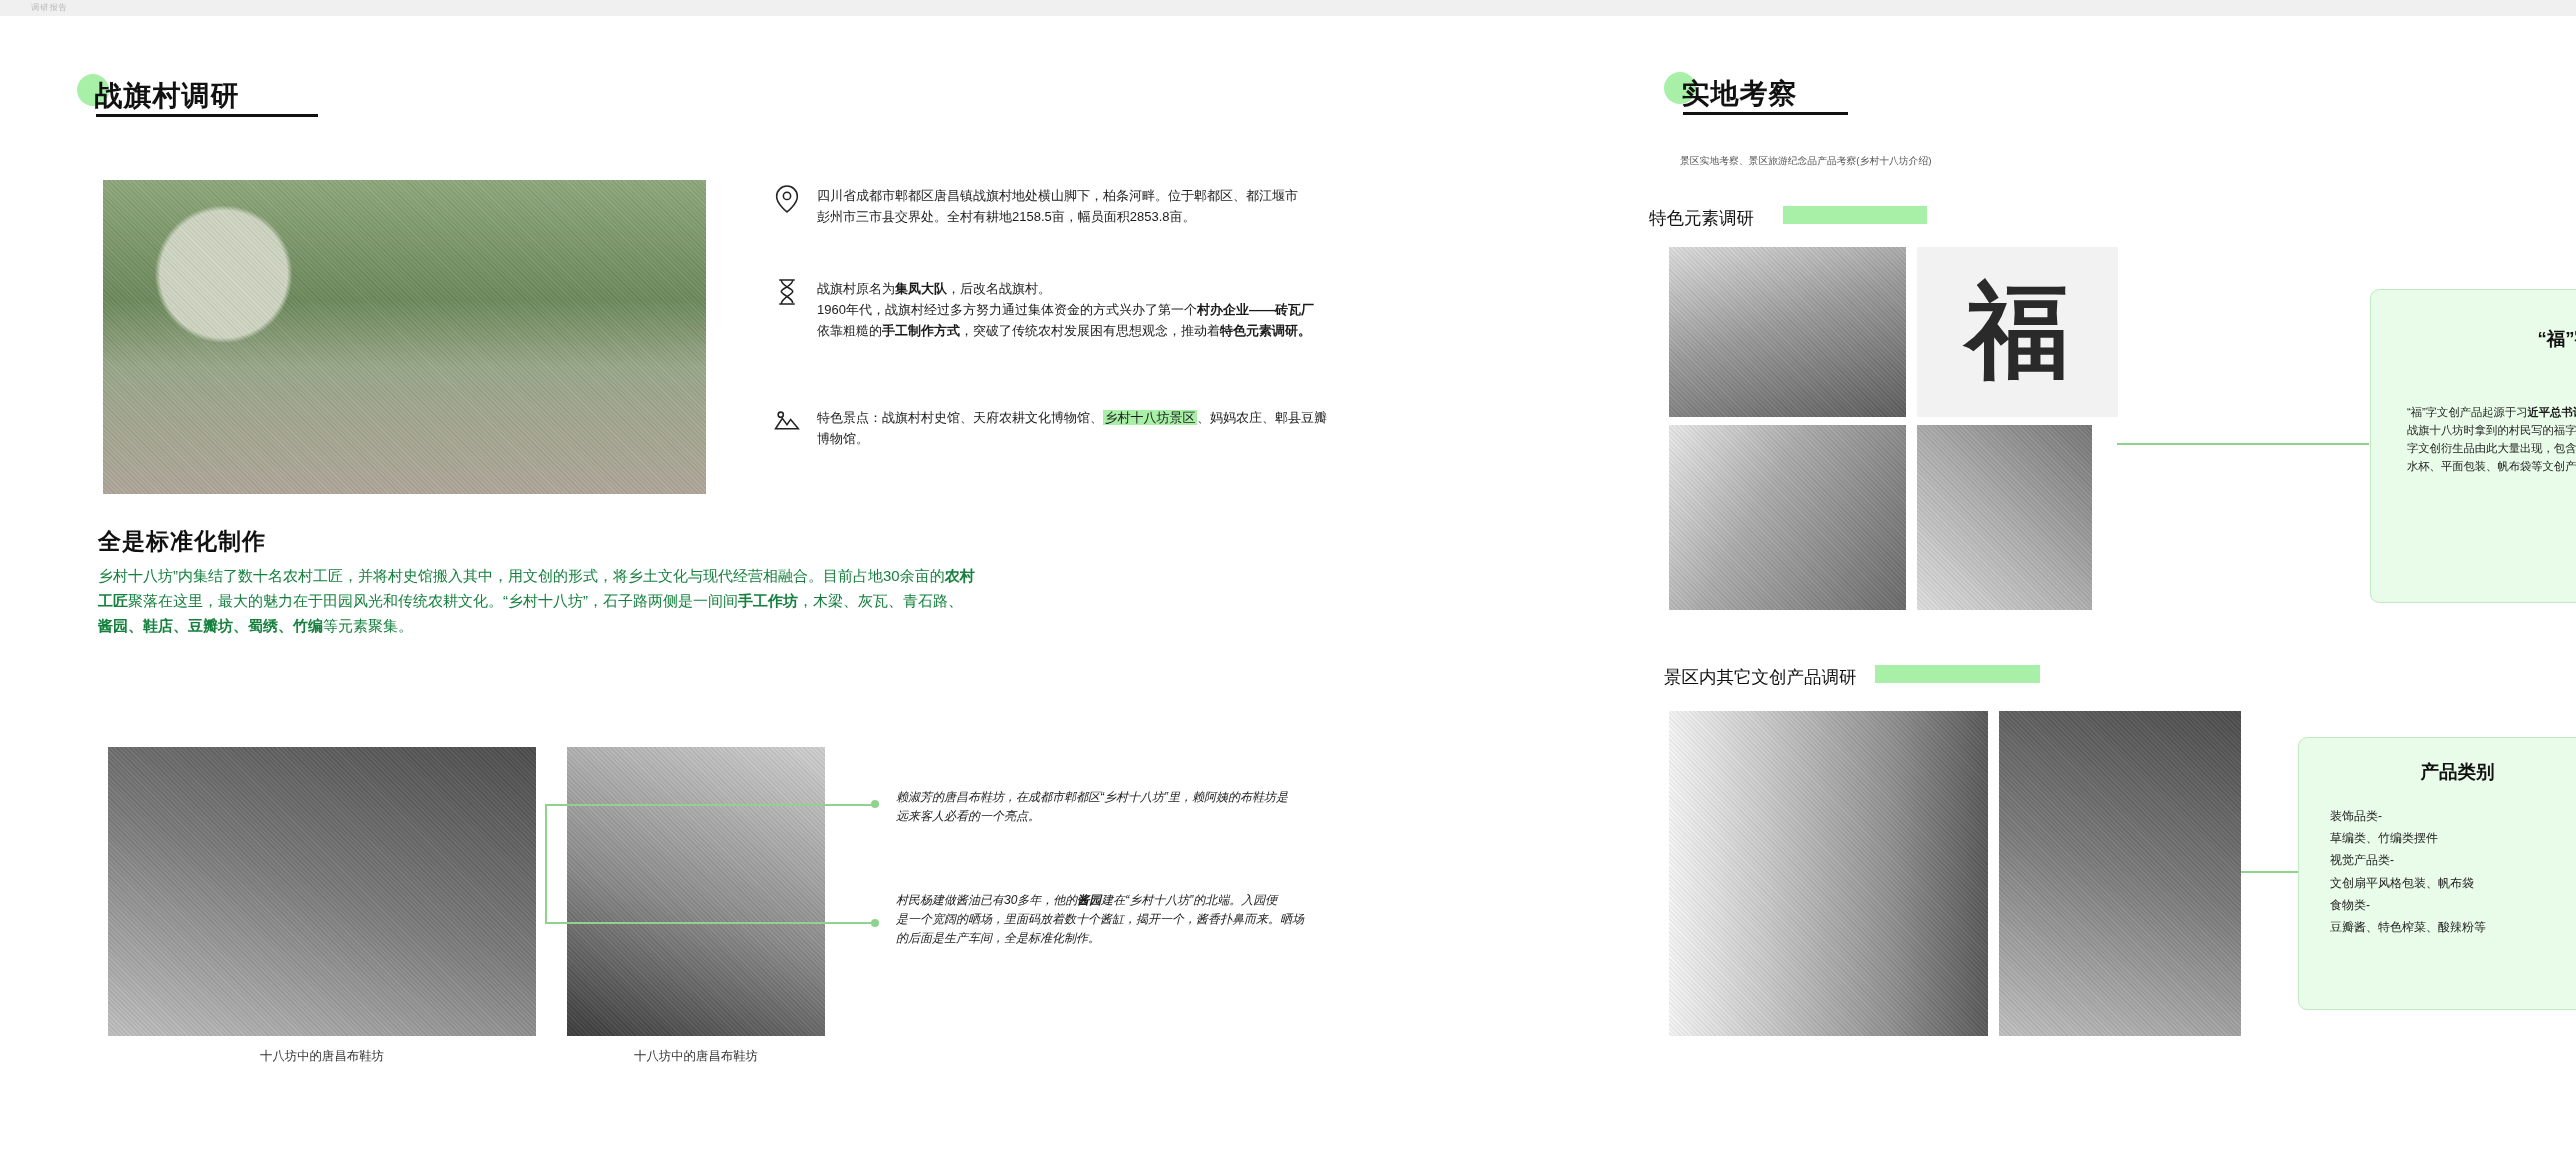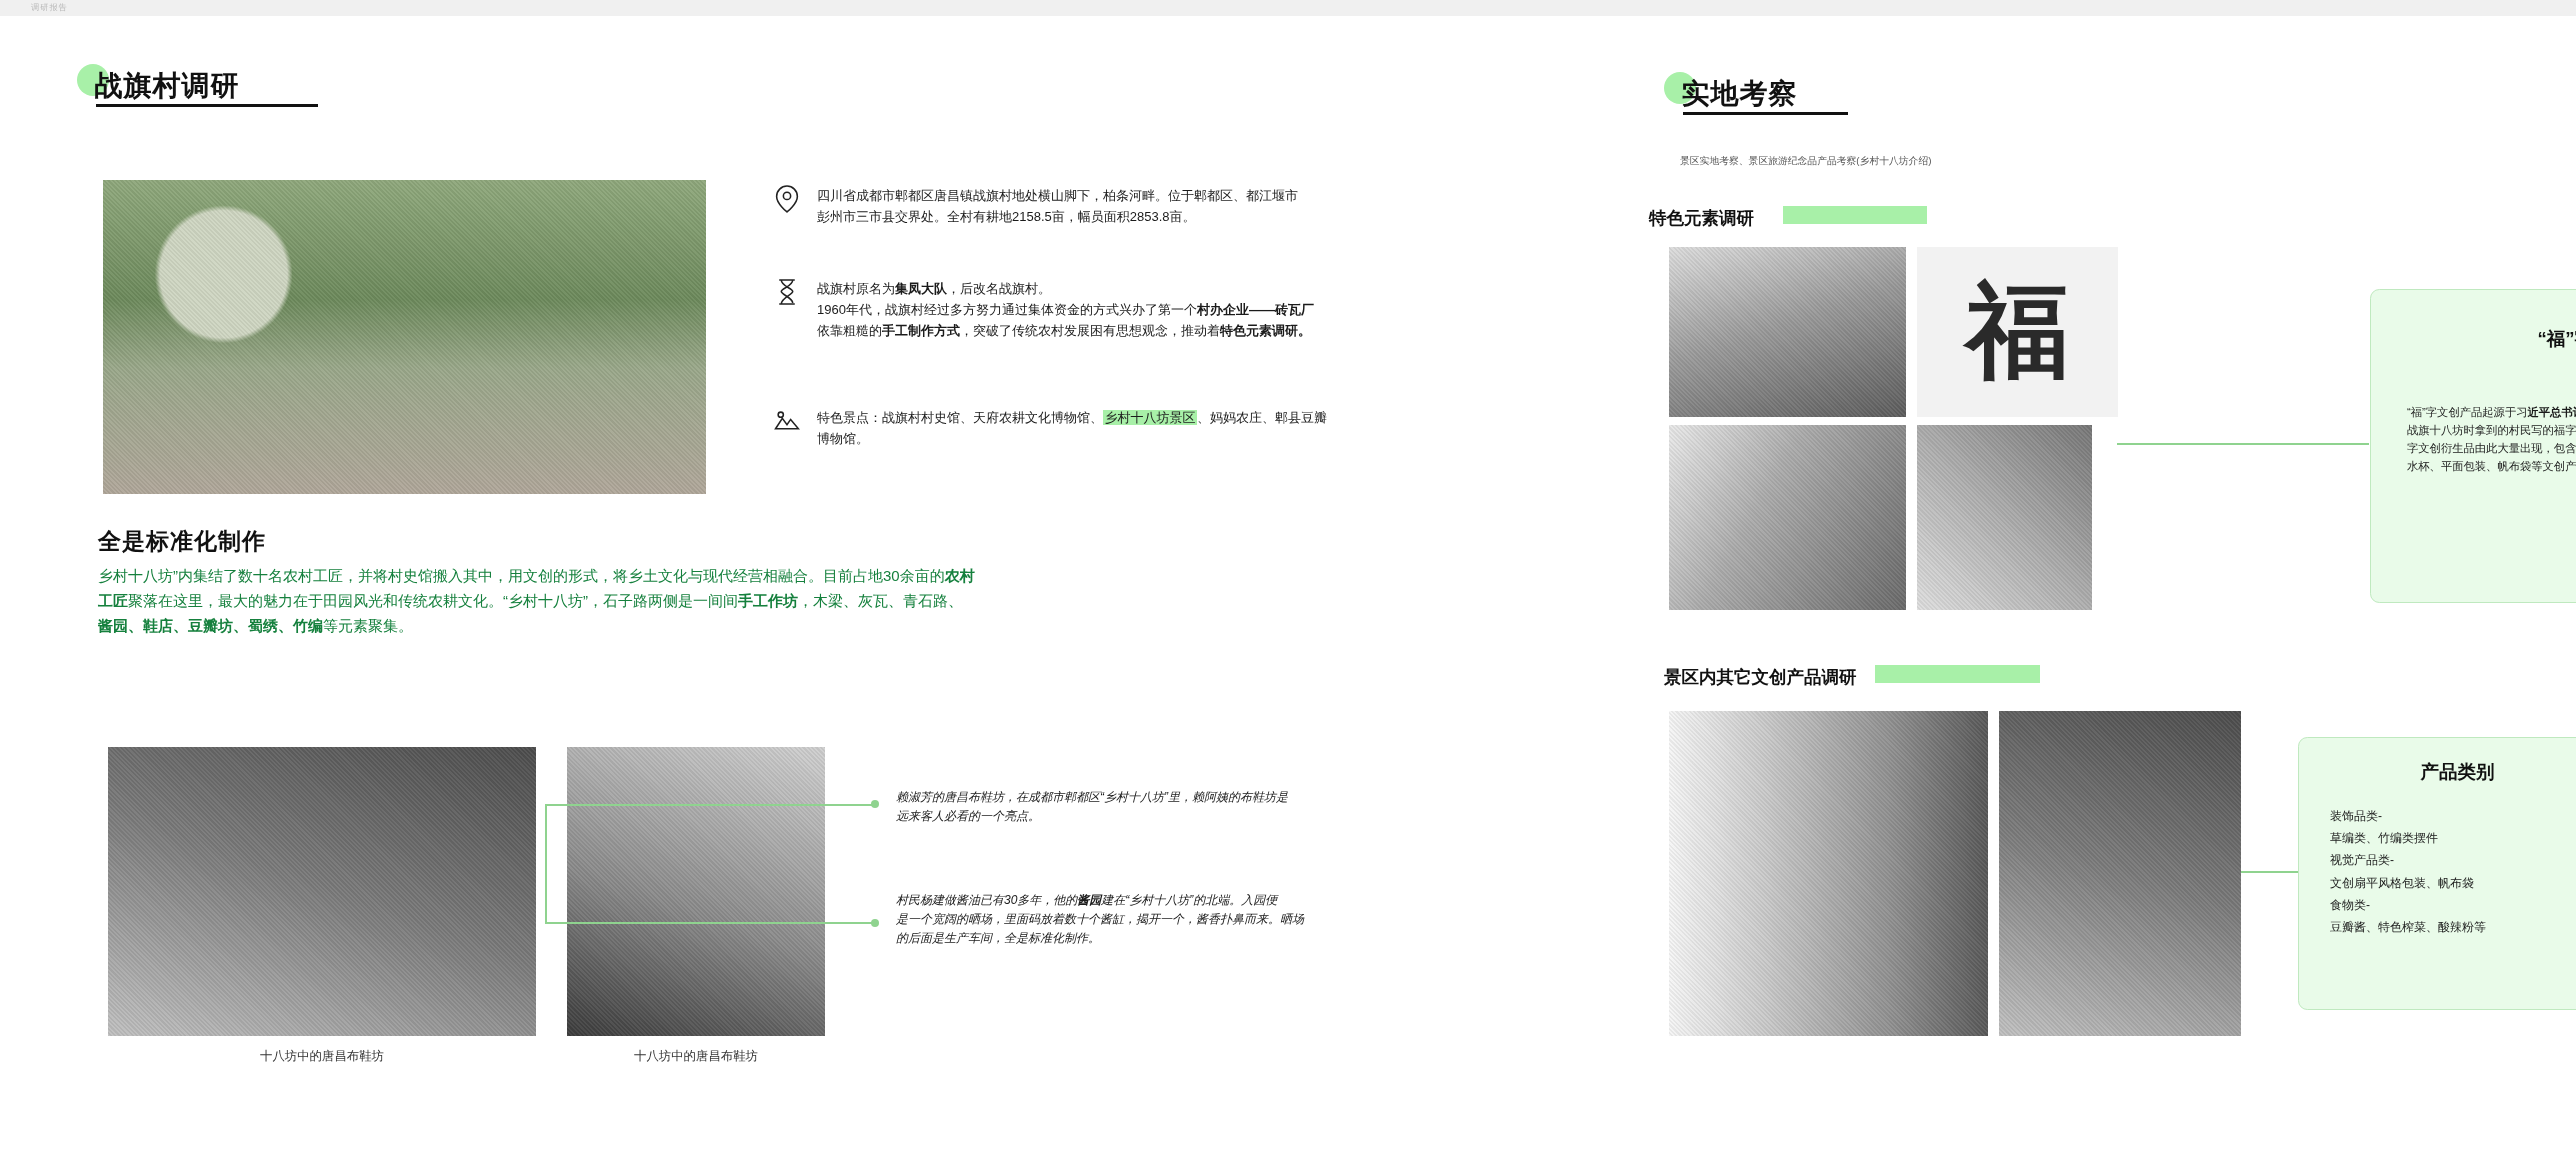--- a/index.html
+++ b/index.html
@@ -107,21 +107,21 @@
   }
   .mint-title {
     position:absolute; left:0; right:0; text-align:center;
     font-size:18.5px; font-weight:bold; color:#111;
   }
   .mint-body {
     position:absolute; font-size:11.3px; line-height:1.6; color:#1b1b1b;
   }
 
   .tagline {
-    position:absolute; font-size:17.5px; font-weight:bold; color:#111;
+    position:absolute; font-size:17.5px; font-weight:normal; color:#111;
     white-space:nowrap;
   }
   .tag-hl { position:absolute; background:#a8f0a8; }
 
   
   .line { position:absolute; background:#8fd38f; }
   .dot {
     position:absolute; width:8.2px; height:8.2px; border-radius:50%;
     background:#8fd38f;
   }
@@ -140,21 +140,21 @@
   .prod-list { position:absolute; font-size:12px; line-height:1.85; color:#1b1b1b; }
 </style>
 </head>
 <body>
 
 <div class="page">
 
   <div class="topband"></div>
   <div class="topband-label">调研报告</div>
 
-  <div class="sec-head" style="left:77px; top:64px; width:464px; height:57px;">
+  <div class="sec-head" style="left:77px; top:74px; width:464px; height:57px;">
     <div class="sec-blob"></div>
     <div class="sec-title">战旗村调研</div>
     <div class="sec-underline" style="width:222px;"></div>
   </div>
 
   <div class="photo color ph-grad-a ph-noise" style="left:103px; top:180px; width:603px; height:314px;"></div>
 
   <div class="fact" style="left:773px; top:185px; width:814px;">
     <div class="fact-icon">
       <svg width="24" height="28" viewBox="0 0 46 54">

